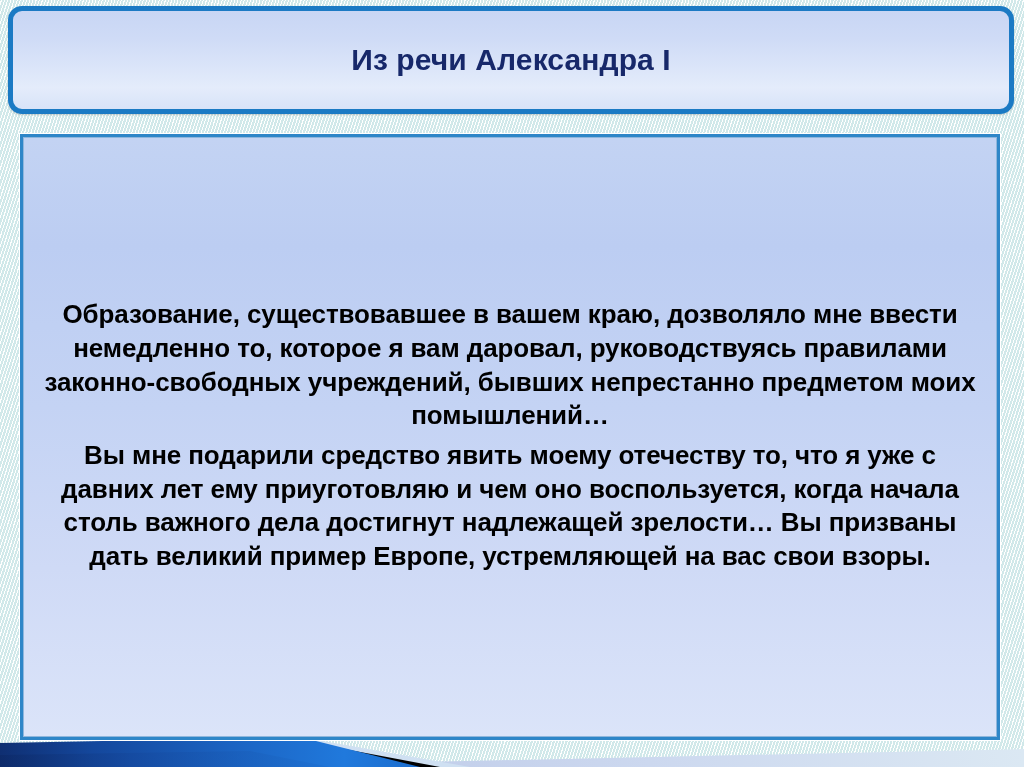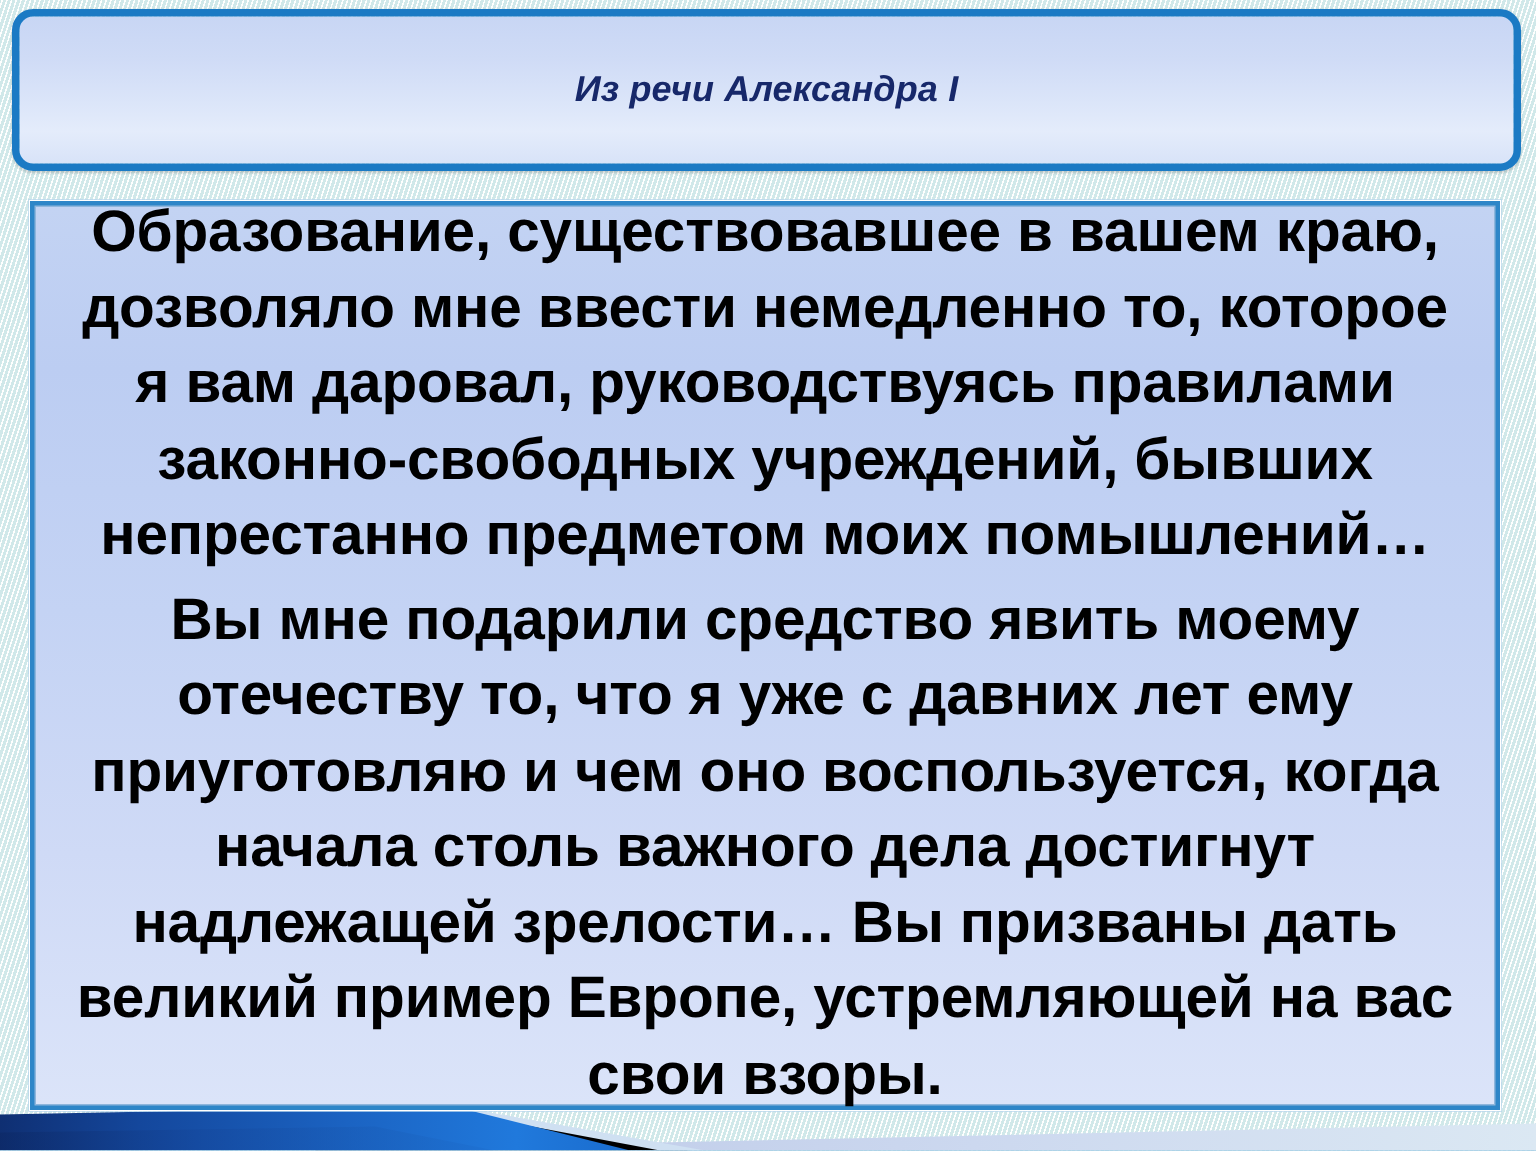--- a/index.html
+++ b/index.html
@@ -60,27 +60,26 @@
     align-items: center;
     justify-content: center;
     z-index: 3;
   }
 
   .title-text {
     margin: 16px;
     width: 100%;
     text-align: center;
     color: #17286a;
-    font-size: 24px;
+    font-size: 30px;
     font-weight: bold;
     line-height: 1.28;
     letter-spacing: 0.1px;
     padding: 0 14px;
     box-sizing: border-box;
-    font-style: italic;
   }
 
   .title-line {
     display: block;
     white-space: nowrap;
   }
 
   
   .body-plate {
     position: absolute;
@@ -109,21 +108,21 @@
     display: flex;
     flex-direction: column;
     justify-content: center;
     padding: 6px 16px 8px 16px;
   }
 
   .para {
     margin: 0;
     text-align: center;
     color: #000000;
-    font-size: 39px;
+    font-size: 26px;
     font-weight: bold;
     line-height: 1.295;
     letter-spacing: -0.1px;
   }
 
   .para + .para {
     margin-top: 6px;
   }
 
   

